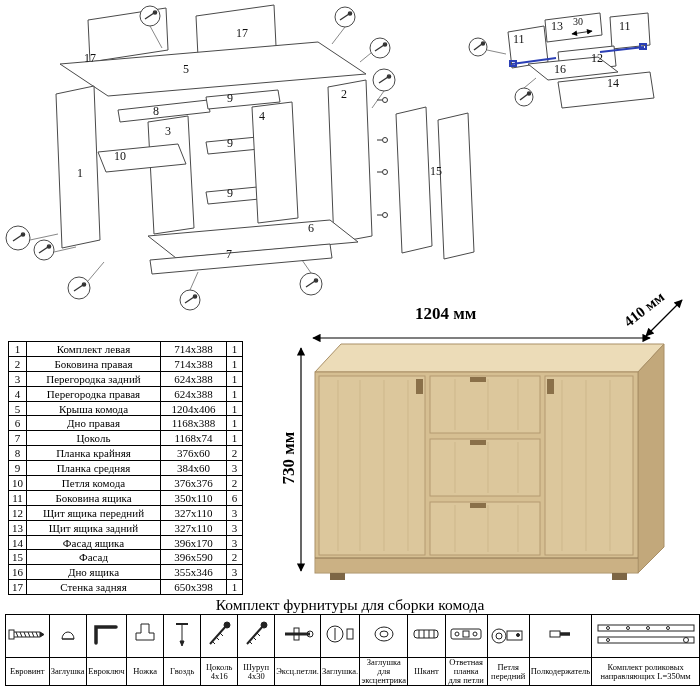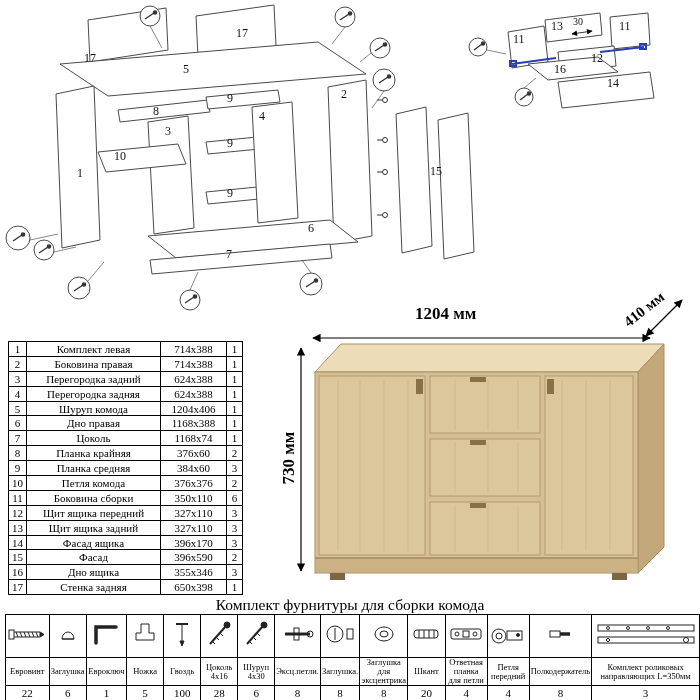--- a/index.html
+++ b/index.html
@@ -230,27 +230,27 @@
         <td>1</td>
       </tr>
       <tr>
         <td>3</td>
         <td>Перегородка задний</td>
         <td>624x388</td>
         <td>1</td>
       </tr>
       <tr>
         <td>4</td>
-        <td>Перегородка задняя</td>
+        <td>Перегородка правая</td>
         <td>624x388</td>
         <td>1</td>
       </tr>
       <tr>
         <td>5</td>
-        <td>Шуруп комода</td>
+        <td>Крыша комода</td>
         <td>1204x406</td>
         <td>1</td>
       </tr>
       <tr>
         <td>6</td>
         <td>Дно правая</td>
         <td>1168x388</td>
         <td>1</td>
       </tr>
       <tr>
@@ -272,21 +272,21 @@
         <td>3</td>
       </tr>
       <tr>
         <td>10</td>
         <td>Петля комода</td>
         <td>376x376</td>
         <td>2</td>
       </tr>
       <tr>
         <td>11</td>
-        <td>Боковина сборки</td>
+        <td>Боковина ящика</td>
         <td>350x110</td>
         <td>6</td>
       </tr>
       <tr>
         <td>12</td>
         <td>Щит ящика передний</td>
         <td>327x110</td>
         <td>3</td>
       </tr>
       <tr>
@@ -439,31 +439,14 @@
         <td class="hw-label">Шуруп 4x30</td>
         <td class="hw-label">Эксц.петли.</td>
         <td class="hw-label">Заглушка.</td>
         <td class="hw-label">Заглушка для эксцентрика</td>
         <td class="hw-label">Шкант</td>
         <td class="hw-label">Ответная планка для петли</td>
         <td class="hw-label">Петля передний</td>
         <td class="hw-label">Полкодержатель</td>
         <td class="hw-label">Комплект роликовых направляющих L=350мм</td>
       </tr>
-    <tr>
-        <td class="hw-qty">22</td>
-        <td class="hw-qty">6</td>
-        <td class="hw-qty">1</td>
-        <td class="hw-qty">5</td>
-        <td class="hw-qty">100</td>
-        <td class="hw-qty">28</td>
-        <td class="hw-qty">6</td>
-        <td class="hw-qty">8</td>
-        <td class="hw-qty">8</td>
-        <td class="hw-qty">8</td>
-        <td class="hw-qty">20</td>
-        <td class="hw-qty">4</td>
-        <td class="hw-qty">4</td>
-        <td class="hw-qty">8</td>
-        <td class="hw-qty">3</td>
-      </tr>
   </tbody>
 </table>
 
 </body></html>

